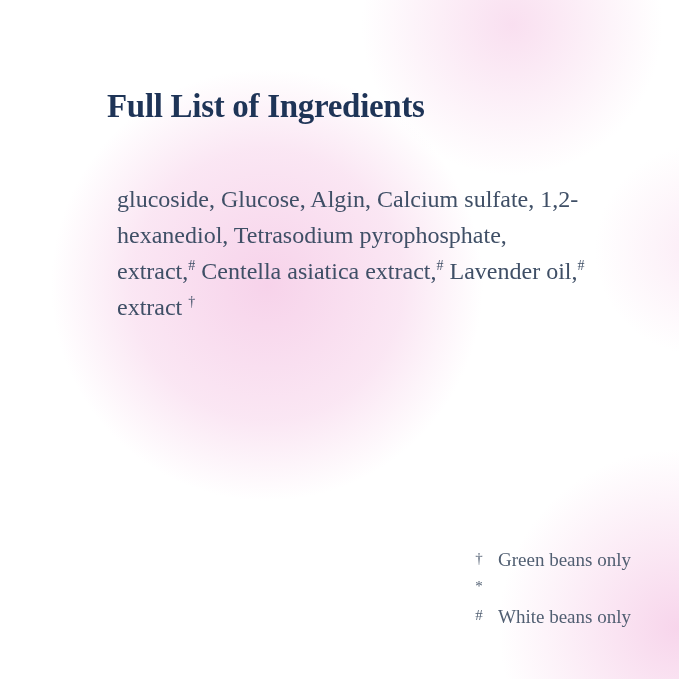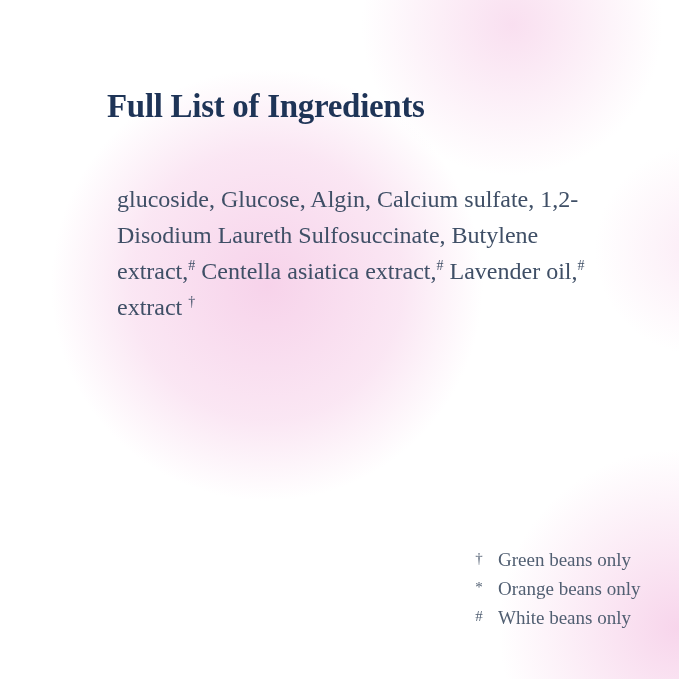--- a/index.html
+++ b/index.html
@@ -74,32 +74,31 @@
   }
 </style>
 </head>
 <body>
 
 <div class="canvas">
   <div class="title">Full List of Ingredients</div>
 
   <div class="ingredients">
       <div class="line">glucoside, Glucose, Algin, Calcium sulfate, 1,2-</div>
-      <div class="line">Disodium Laureth Sulfosuccinate, Butylene</div>
+      <div class="line">hexanediol, Tetrasodium pyrophosphate,</div>
       <div class="line">extract,<sup>#</sup> Centella asiatica extract,<sup>#</sup> Lavender oil,<sup>#</sup></div>
       <div class="line">extract <sup>†</sup></div>
     </div>
 
   <div class="legend">
       <div class="legend-row">
         <span class="legend-symbol">†</span>
         <span class="legend-label">Green beans only</span>
       </div>
       <div class="legend-row">
         <span class="legend-symbol">*</span>
-        <span class="legend-label">Orange beans only</span>
       </div>
       <div class="legend-row">
         <span class="legend-symbol">#</span>
         <span class="legend-label">White beans only</span>
       </div>
     </div>
 </div>
 
 </body></html>

